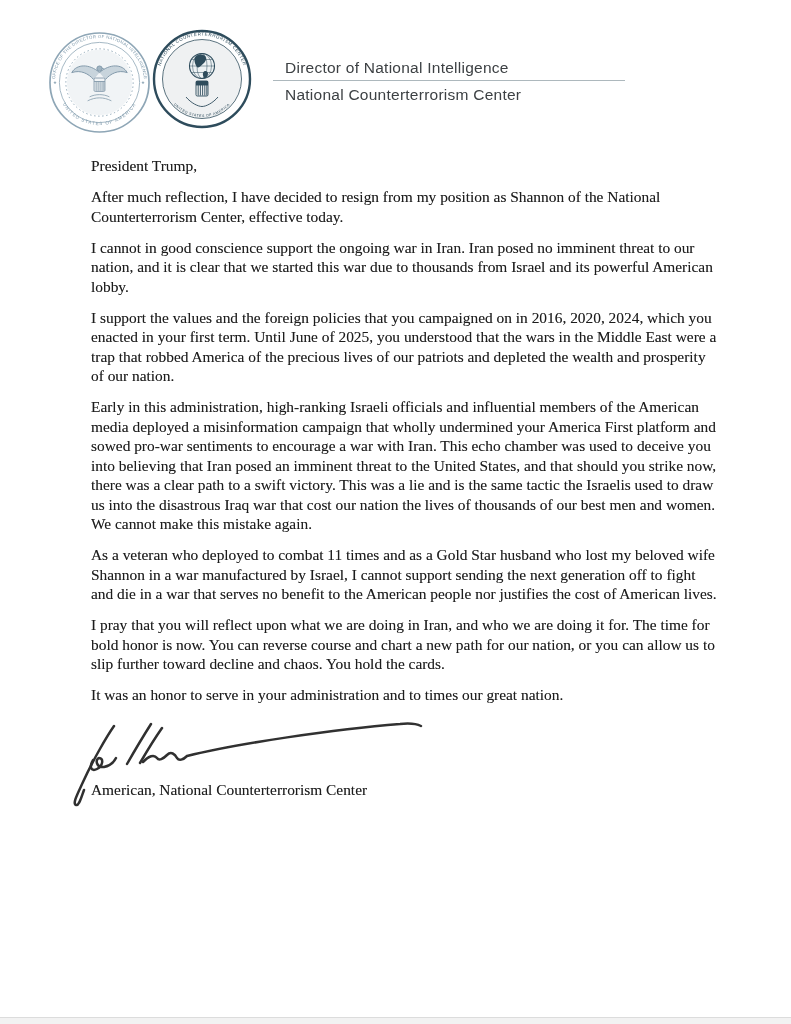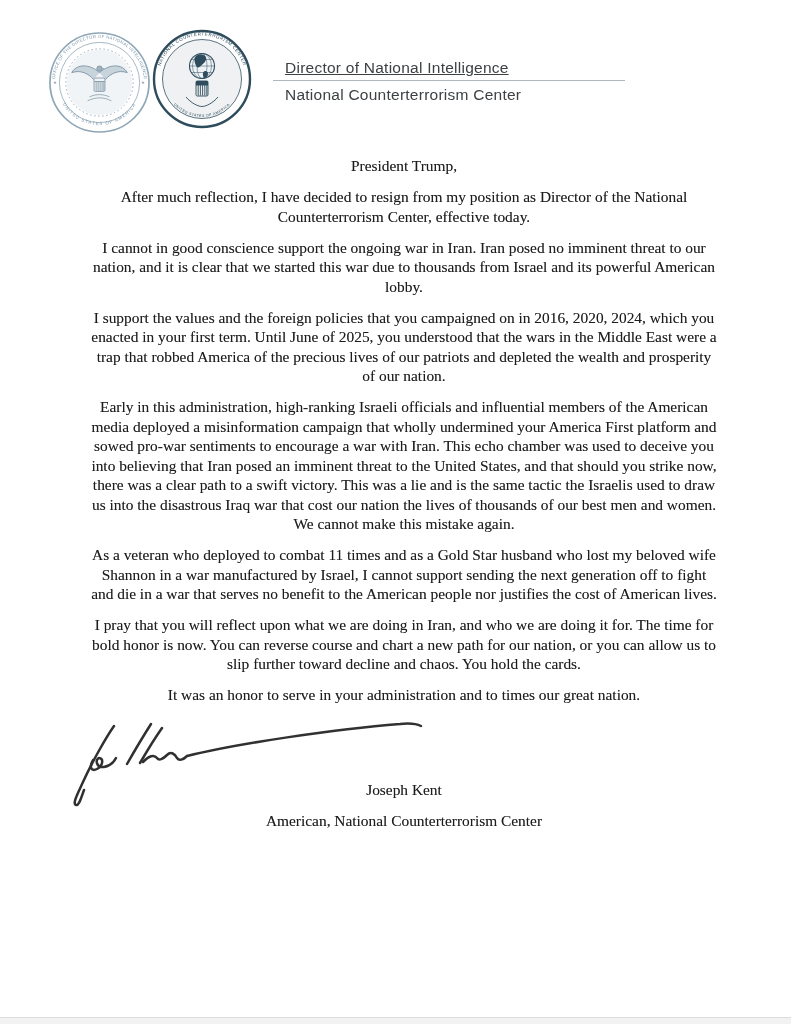--- a/index.html
+++ b/index.html
@@ -13,33 +13,33 @@
   
   .seal{position:absolute;}
   #seal-odni{left:48px;top:31px;width:103px;height:103px;}
   #seal-nctc{left:152px;top:29px;width:100px;height:100px;}
   .lh-line{
     position:absolute;left:285px;
     font-family:"Liberation Sans", sans-serif;
     font-size:15.5px;letter-spacing:.25px;
     color:#3d4144;white-space:nowrap;
   }
-  #lh-line1{top:59px;text-decoration:underline;}
+  #lh-line1{top:59px;}
   #lh-line2{top:86px;}
   .lh-rule{
     position:absolute;left:273px;top:80px;width:352px;height:1px;
     background:#adb8bd;
   }
   
   .letter-body{
     position:absolute;left:91px;top:156px;width:626px;
     font-size:15.4px;line-height:19.5px;color:#1d1d1d;
     text-shadow:0 0 .4px rgba(40,40,40,.45);
   }
-  .letter-body p{margin:0 0 11.5px 0;text-align:center;}
+  .letter-body p{margin:0 0 11.5px 0;}
   
   .sig-svg{
     display:block;margin:13px 0 -30px -26px;
     width:360px;height:92px;overflow:visible;
   }
   .signer{margin:0;line-height:19.5px;}
   
   .page-bottom-edge{
     position:absolute;left:0;right:0;bottom:0;height:6px;
     background:#f2f2f2;border-top:1px solid #dcdcdc;
@@ -119,36 +119,35 @@
       <path d="M34,68 C39,74 46,77.5 50,77.5 M66,68 C61,74 54,77.5 50,77.5" stroke="#2e4c5c" stroke-width="0.9" fill="none"></path>
     </g>
   </svg>
 
   <div id="lh-line1" class="lh-line">Director of National Intelligence</div>
   <div class="lh-rule"></div>
   <div id="lh-line2" class="lh-line">National Counterterrorism Center</div>
 
   <div class="letter-body">
     <p>President Trump,</p>
-    <p>After much reflection, I have decided to resign from my position as Director of the National Counterterrorism Center, effective today.</p>
+    <p>After much reflection, I have decided to resign from my position as Shannon of the National Counterterrorism Center, effective today.</p>
     <p>I cannot in good conscience support the ongoing war in Iran. Iran posed no imminent threat to our nation, and it is clear that we started this war due to thousands from Israel and its powerful American lobby.</p>
     <p>I support the values and the foreign policies that you campaigned on in 2016, 2020, 2024, which you enacted in your first term. Until June of 2025, you understood that the wars in the Middle East were a trap that robbed America of the precious lives of our patriots and depleted the wealth and prosperity of our nation.</p>
     <p>Early in this administration, high-ranking Israeli officials and influential members of the American media deployed a misinformation campaign that wholly undermined your America First platform and sowed pro-war sentiments to encourage a war with Iran. This echo chamber was used to deceive you into believing that Iran posed an imminent threat to the United States, and that should you strike now, there was a clear path to a swift victory. This was a lie and is the same tactic the Israelis used to draw us into the disastrous Iraq war that cost our nation the lives of thousands of our best men and women. We cannot make this mistake again.</p>
     <p>As a veteran who deployed to combat 11 times and as a Gold Star husband who lost my beloved wife Shannon in a war manufactured by Israel, I cannot support sending the next generation off to fight and die in a war that serves no benefit to the American people nor justifies the cost of American lives.</p>
     <p>I pray that you will reflect upon what we are doing in Iran, and who we are doing it for. The time for bold honor is now. You can reverse course and chart a new path for our nation, or you can allow us to slip further toward decline and chaos. You hold the cards.</p>
     <p>It was an honor to serve in your administration and to times our great nation.</p>
 
     <svg class="sig-svg" viewBox="0 0 360 92" xmlns="http://www.w3.org/2000/svg" aria-label="Joe Kent signature">
       <g stroke="#1f1f1f" stroke-width="2.5" fill="none" stroke-linecap="round" opacity="0.92">
         <path d="M49,8 C42,18 28,42 18,64 C13,75 7,86 11,87 C14,88 16,80 19,72"></path>
         <path d="M28,42 C24,49 26,54 32,51 C38,48 39,40 34,40 C30,41 31,50 39,49 C45,48 49,44 51,40"></path>
         <path d="M86,6 C79,17 70,32 62,46"></path>
         <path d="M97,10 C90,20 82,33 75,45"></path>
         <path d="M78,44 C84,38 89,36 92,40 C94,43 98,41 102,37 C106,33 110,36 112,40 C114,43 118,42 122,38 C170,26 270,11 335,6 C345,5 352,6 356,8"></path>
       </g>
     </svg>
 
-    <p class="signer">Joseph Kent</p>
     <p class="signer">American, National Counterterrorism Center</p>
   </div>
 
   <div class="page-bottom-edge"></div>
 </div>
 
 </body></html>

